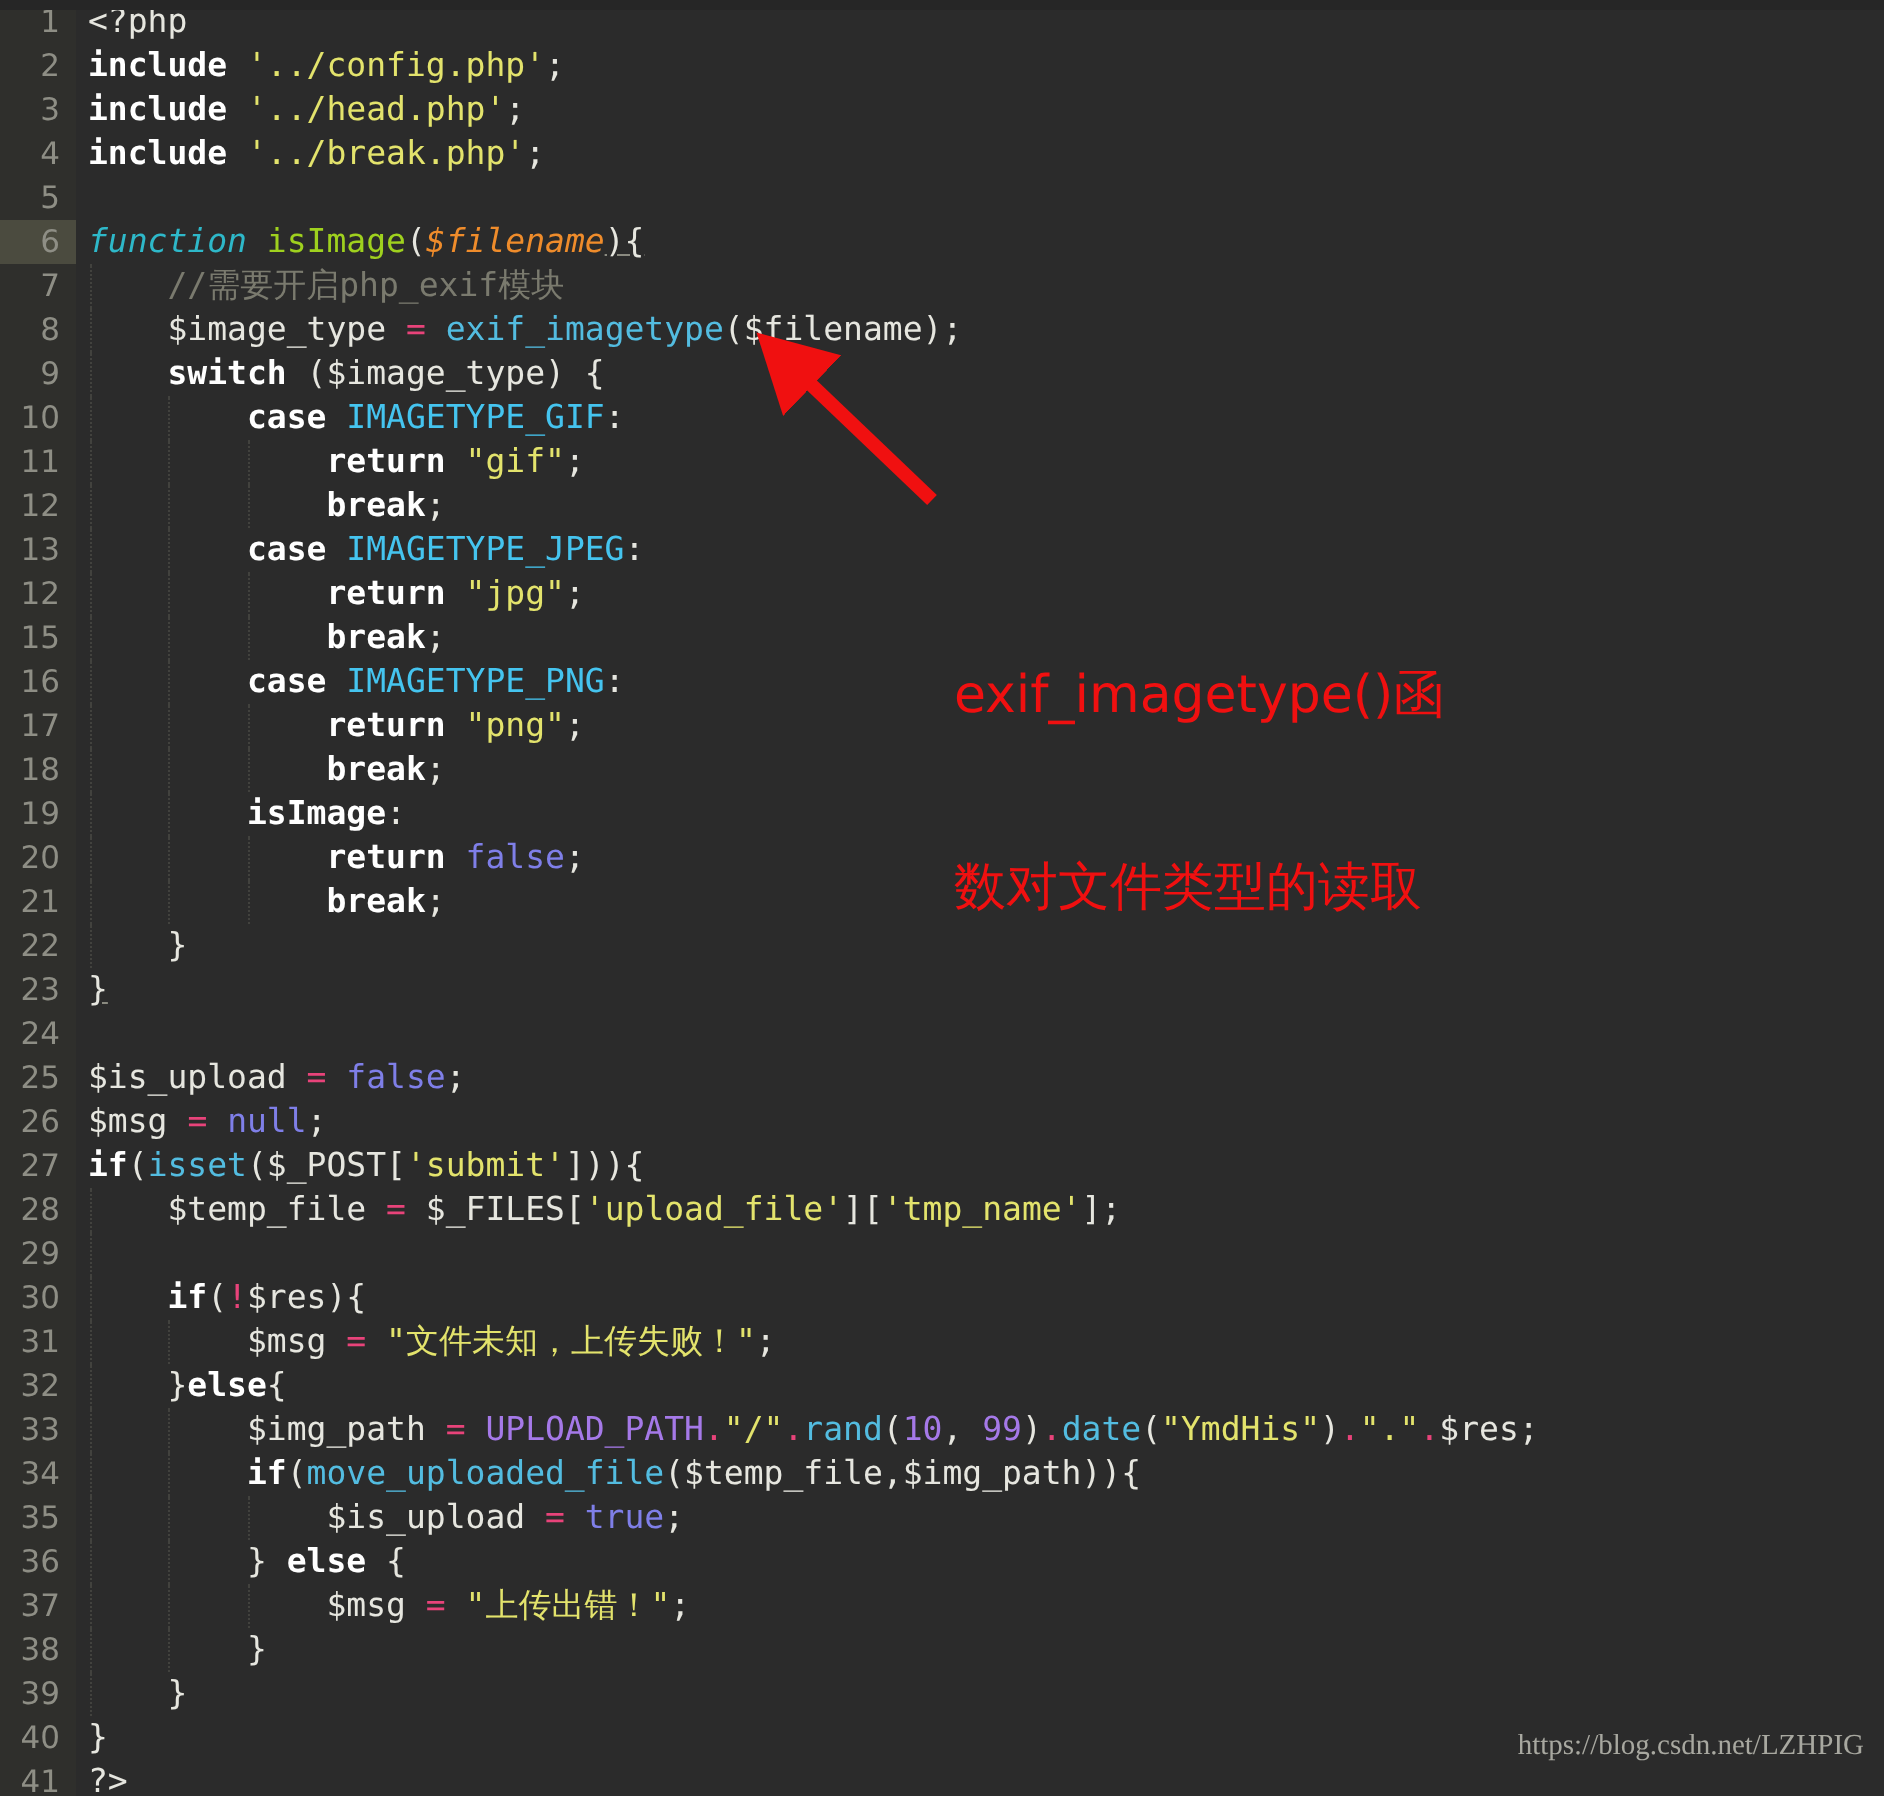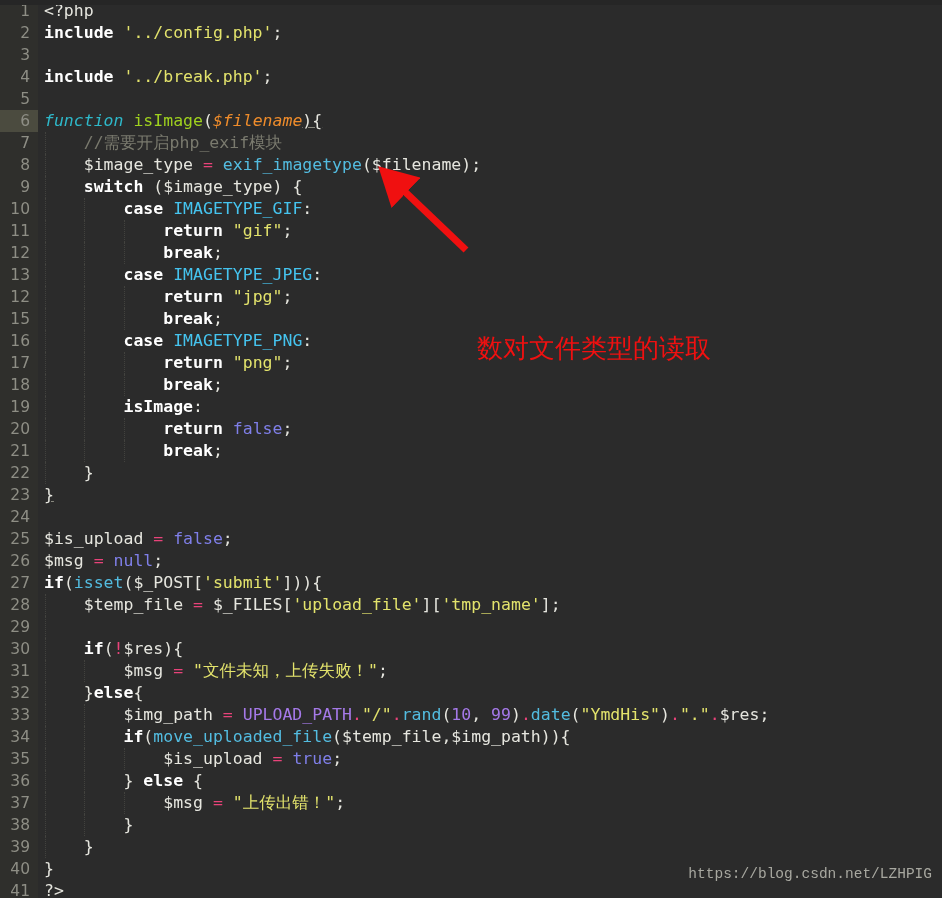--- a/index.html
+++ b/index.html
@@ -131,37 +131,37 @@
     width: 942px; height: 898px;
     z-index: 4;
     pointer-events: none;
   }
 
   #watermark {
     position: absolute;
     right: 10px;
     bottom: 16px;
     color: #a8a8a0;
-    font-family: Liberation Mono, monospace;
+    font-family: Liberation Serif, serif;
     font-size: 14.5px;
     z-index: 5;
     white-space: pre;
   }
 </style>
 </head>
 <body>
 
 <div id="editor" style="background: rgb(43, 43, 43);">
 
   <div id="gutter" style="background: rgb(47, 47, 44);"></div>
 
   <div id="code-surface">
       <div class="line"><div class="lnum-box">1</div><div class="ltext"><span class="tag">&lt;?php</span></div></div>
       <div class="line"><div class="lnum-box">2</div><div class="ltext"><span class="kw">include</span><span class="punc"> </span><span class="str">'../config.php'</span><span class="punc">;</span></div></div>
-      <div class="line"><div class="lnum-box">3</div></div>
+      <div class="line"><div class="lnum-box">3</div><div class="ltext"><span class="kw">include</span><span class="punc"> </span><span class="str">'../head.php'</span><span class="punc">;</span></div></div>
       <div class="line"><div class="lnum-box">4</div><div class="ltext"><span class="kw">include</span><span class="punc"> </span><span class="str">'../break.php'</span><span class="punc">;</span></div></div>
       <div class="line"><div class="lnum-box">5</div><div class="ltext"></div></div>
       <div class="line cur"><div class="lnum-box">6</div><div class="ltext"><span class="kwit">function</span><span class="punc"> </span><span class="fndef">isImage</span><span class="punc">(</span><span class="varit">$filename</span><span class="punc ul">){</span></div></div>
       <div class="line"><div class="lnum-box">7</div><div class="guide" style="left: 44.5px;"></div><div class="ltext"><span class="cmt">    //需要开启php_exif模块</span></div></div>
       <div class="line"><div class="lnum-box">8</div><div class="guide" style="left: 44.5px;"></div><div class="ltext"><span class="punc">    </span><span class="var">$image_type</span><span class="punc"> </span><span class="op">=</span><span class="punc"> </span><span class="fn">exif_imagetype</span><span class="punc">(</span><span class="var">$filename</span><span class="punc">);</span></div></div>
       <div class="line"><div class="lnum-box">9</div><div class="guide" style="left: 44.5px;"></div><div class="ltext"><span class="punc">    </span><span class="kw">switch</span><span class="punc"> (</span><span class="var">$image_type</span><span class="punc">) {</span></div></div>
       <div class="line"><div class="lnum-box">10</div><div class="guide" style="left: 44.5px;"></div><div class="guide" style="left: 84.18px;"></div><div class="ltext"><span class="punc">        </span><span class="kw">case</span><span class="punc"> </span><span class="const">IMAGETYPE_GIF</span><span class="punc">:</span></div></div>
       <div class="line"><div class="lnum-box">11</div><div class="guide" style="left: 44.5px;"></div><div class="guide" style="left: 84.18px;"></div><div class="guide" style="left: 123.86px;"></div><div class="ltext"><span class="punc">            </span><span class="kw">return</span><span class="punc"> </span><span class="str">"gif"</span><span class="punc">;</span></div></div>
       <div class="line"><div class="lnum-box">12</div><div class="guide" style="left: 44.5px;"></div><div class="guide" style="left: 84.18px;"></div><div class="guide" style="left: 123.86px;"></div><div class="ltext"><span class="punc">            </span><span class="kw">break</span><span class="punc">;</span></div></div>
       <div class="line"><div class="lnum-box">13</div><div class="guide" style="left: 44.5px;"></div><div class="guide" style="left: 84.18px;"></div><div class="ltext"><span class="punc">        </span><span class="kw">case</span><span class="punc"> </span><span class="const">IMAGETYPE_JPEG</span><span class="punc">:</span></div></div>
@@ -200,18 +200,19 @@
   <svg id="arrow-layer" width="942" height="898" viewBox="0 0 942 898">
     <defs>
       <marker id="ahead" markerWidth="6" markerHeight="6" refX="1.2" refY="3" orient="auto" markerUnits="strokeWidth">
         <path d="M0,0 L0,6 L5.5,3 z" fill="#f01010"></path>
       </marker>
     </defs>
     <line id="arrow-line" x1="466" y1="250" x2="400" y2="187" stroke="#f01010" stroke-width="7" marker-end="url(#ahead)"></line>
   </svg>
 
   <div id="annotation" style="color: rgb(240, 16, 16);">
+    <span class="ann-line">exif_imagetype()函</span>
     <span class="ann-line">数对文件类型的读取</span>
   </div>
 
   <div id="watermark" style="color: rgb(168, 168, 160);">https://blog.csdn.net/LZHPIG</div>
 
 </div>
 
 </body></html>

